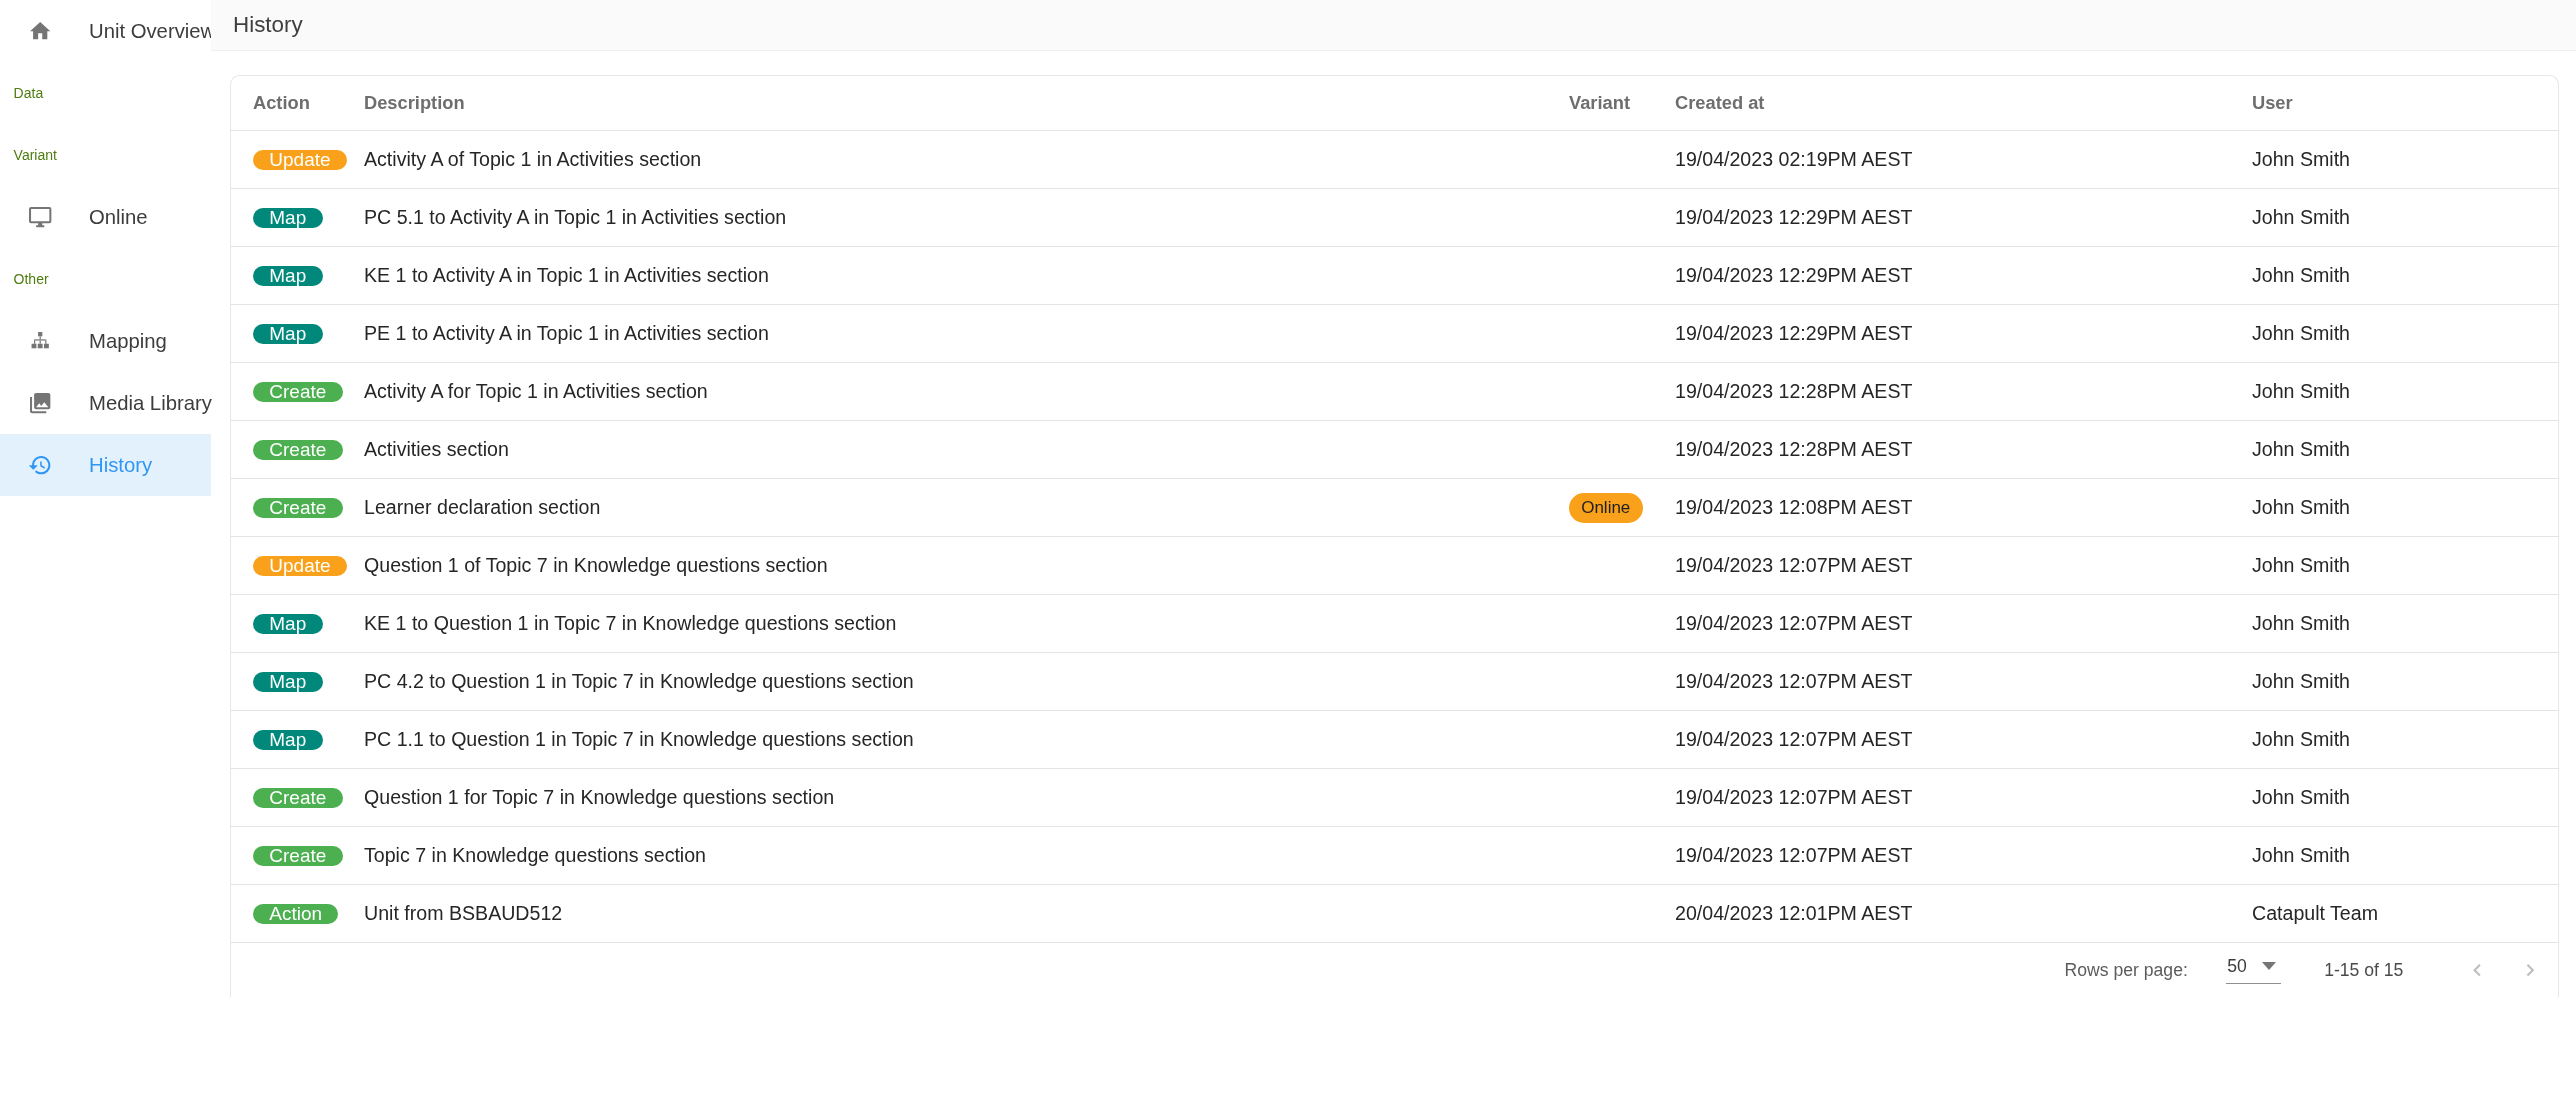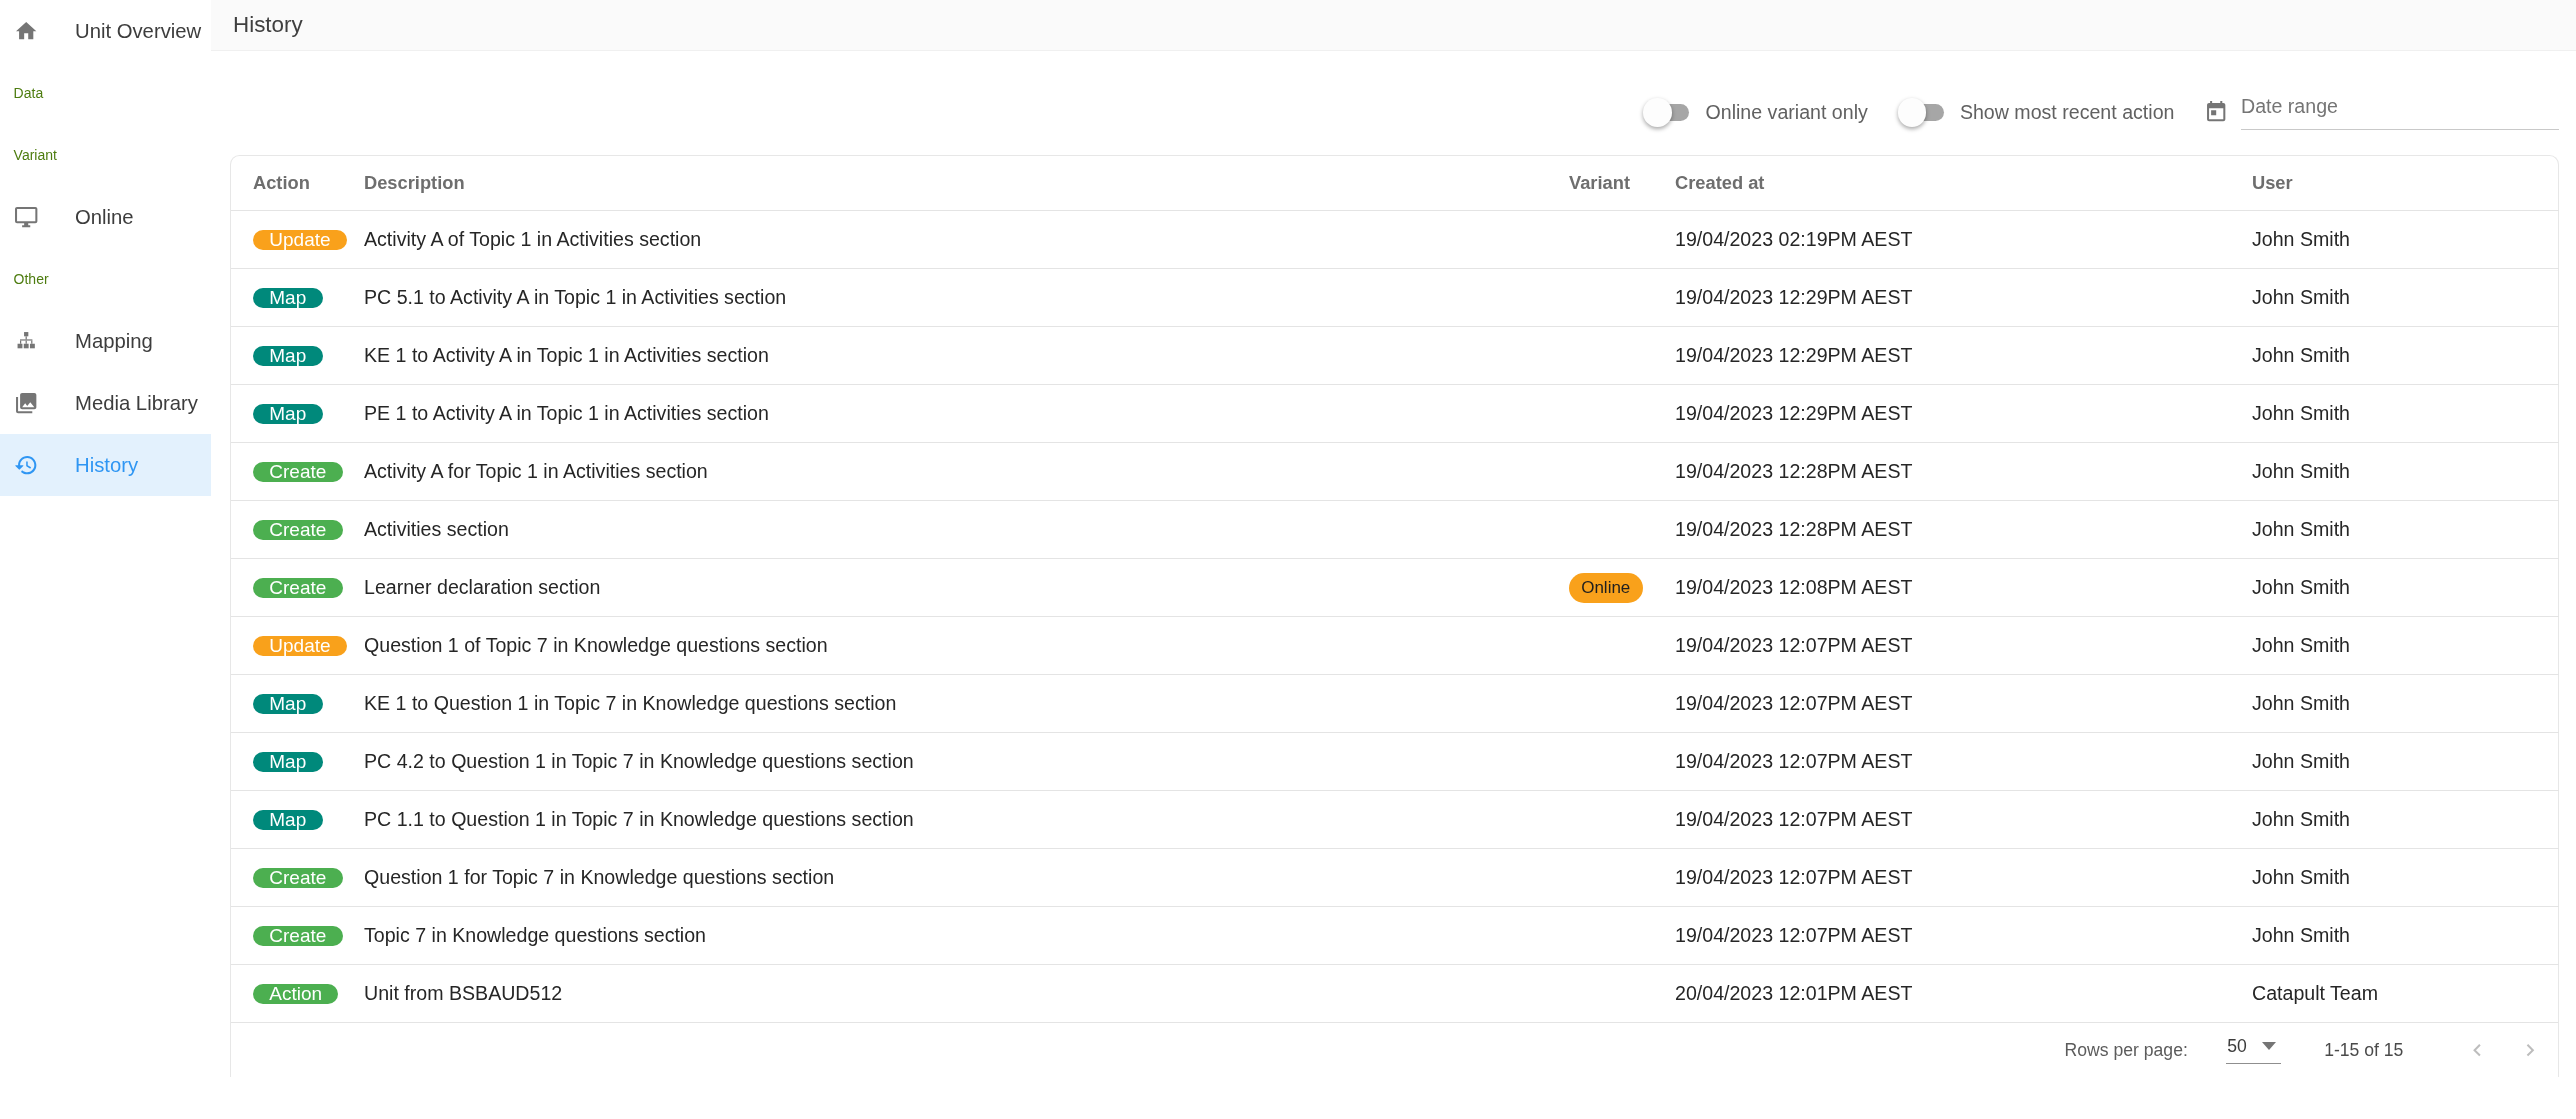--- a/index.html
+++ b/index.html
@@ -5,21 +5,21 @@
   html,body{margin:0;padding:0;}
   body{
     width:2576px;height:1120px;overflow:hidden;background:#fff;
     font-family:"Liberation Sans",sans-serif;color:#212121;
     -webkit-font-smoothing:antialiased;
   }
   .app{display:flex;width:2576px;height:1120px;}
 
   
   .sidebar{width:211px;flex-shrink:0;background:#fff;}
-  .side-entry{height:62px;display:flex;align-items:center;}
+  .side-entry{height:62px;display:flex;align-items:center;padding-left:14px;}
   .side-item{cursor:pointer;}
   .side-item .icon{width:24.4px;height:24.4px;margin-left:13.6px;color:#757575;flex-shrink:0;}
   .side-item .icon svg{width:24.4px;height:24.4px;fill:currentColor;display:block;}
   .side-item .lbl{margin-left:37px;font-size:20.3px;color:#3d3d3d;white-space:nowrap;}
   .side-item.active{background:#e3f1fd;}
   .side-item.active .icon{color:#2f96f3;}
   .side-item.active .lbl{color:#2f96f3;}
   .side-header{padding-left:13.6px;font-size:14px;color:#4d7c0f;}
 
   
@@ -129,44 +129,20 @@
         </div>
       </div>
   </nav>
 
   <div class="main">
 
     <div class="appbar">
       <div class="title">History</div>
     </div>
 
-    <div class="filterbar">
-      <div class="toggle-group">
-        <div class="toggle">
-          <div class="toggle-track"></div>
-          <div class="toggle-thumb"></div>
-        </div>
-        <span class="toggle-label">Online variant only</span>
-      </div>
-      <div class="toggle-group">
-        <div class="toggle">
-          <div class="toggle-track"></div>
-          <div class="toggle-thumb"></div>
-        </div>
-        <span class="toggle-label">Show most recent action</span>
-      </div>
-      <div class="date-group">
-        <span class="cal-icon">
-          <svg viewBox="0 0 24 24">
-              <path d="M19 3h-1V1h-2v2H8V1H6v2H5c-1.11 0-2 .9-2 2v14c0 1.1.89 2 2 2h14c1.1 0 2-.9 2-2V5c0-1.1-.9-2-2-2zm0 16H5V8h14v11zM7 10h5v5H7z"></path>
-            </svg>
-        </span>
-        <input class="date-input" type="text" placeholder="Date range" style="">
-      </div>
-    </div>
 
     <div class="card">
       <table>
         <colgroup>
             <col class="c1">
             <col class="c2">
             <col class="c3">
             <col class="c4">
             <col class="c5">
           </colgroup>

